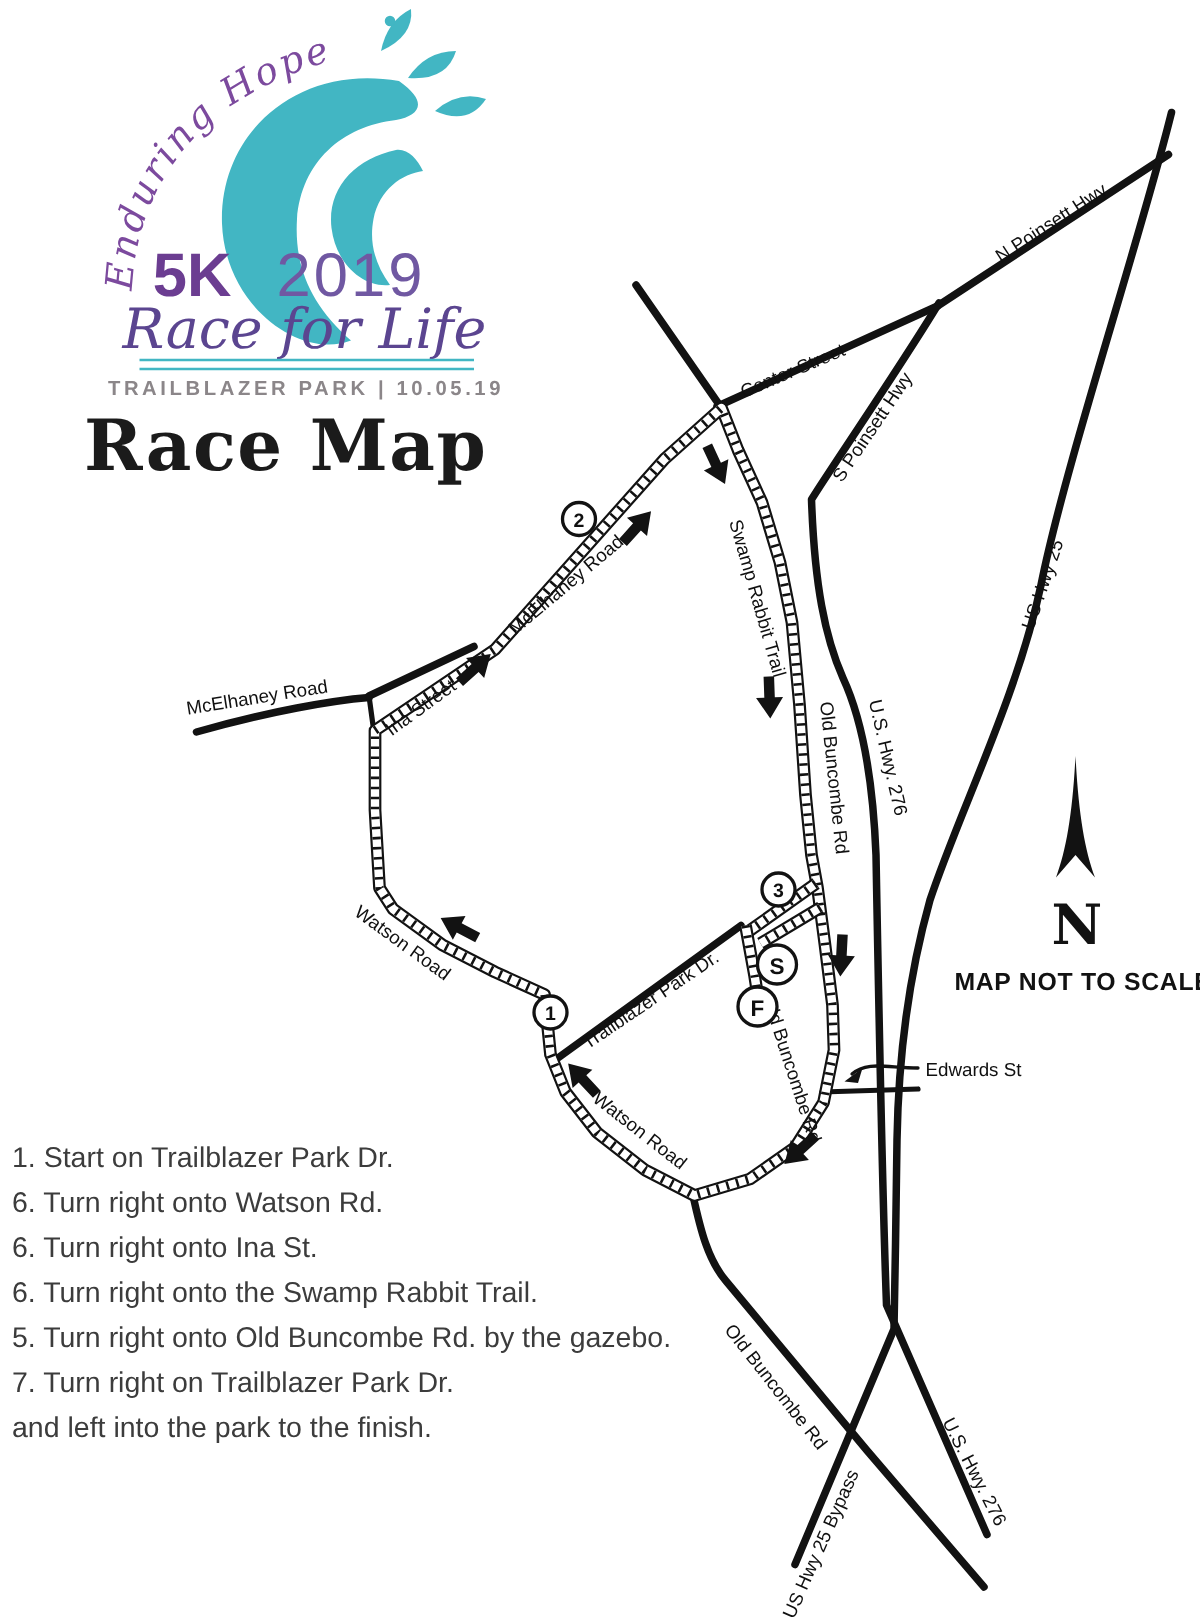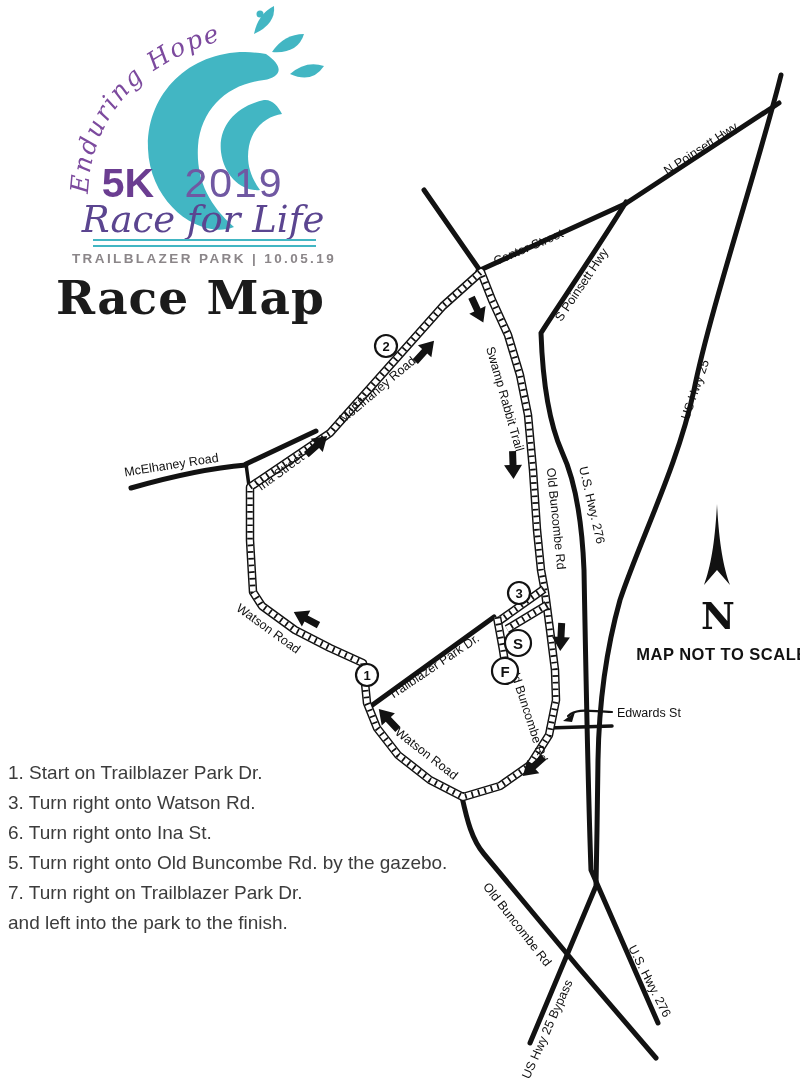--- a/index.html
+++ b/index.html
@@ -175,20 +175,21 @@
       <line x1="35" y1="242" x2="258" y2="242"></line>
     </g>
 
     <text class="logo-venue" x="146" y="259" text-anchor="middle" fill="#8b8689">TRAILBLAZER PARK | 10.05.19</text>
   </svg>
 
   <div class="page-title">Race Map</div>
 
   <div class="directions">
     <div>1. Start on Trailblazer Park Dr.</div>
-    <div>3. Turn right onto Watson Rd.</div>
+    <div>6. Turn right onto Watson Rd.</div>
     <div>6. Turn right onto Ina St.</div>
+    <div>6. Turn right onto the Swamp Rabbit Trail.</div>
     <div>5. Turn right onto Old Buncombe Rd. by the gazebo.</div>
     <div>7. Turn right on Trailblazer Park Dr.</div>
     <div>and left into the park to the finish.</div>
   </div>
 
 </div>
 
 </body></html>

